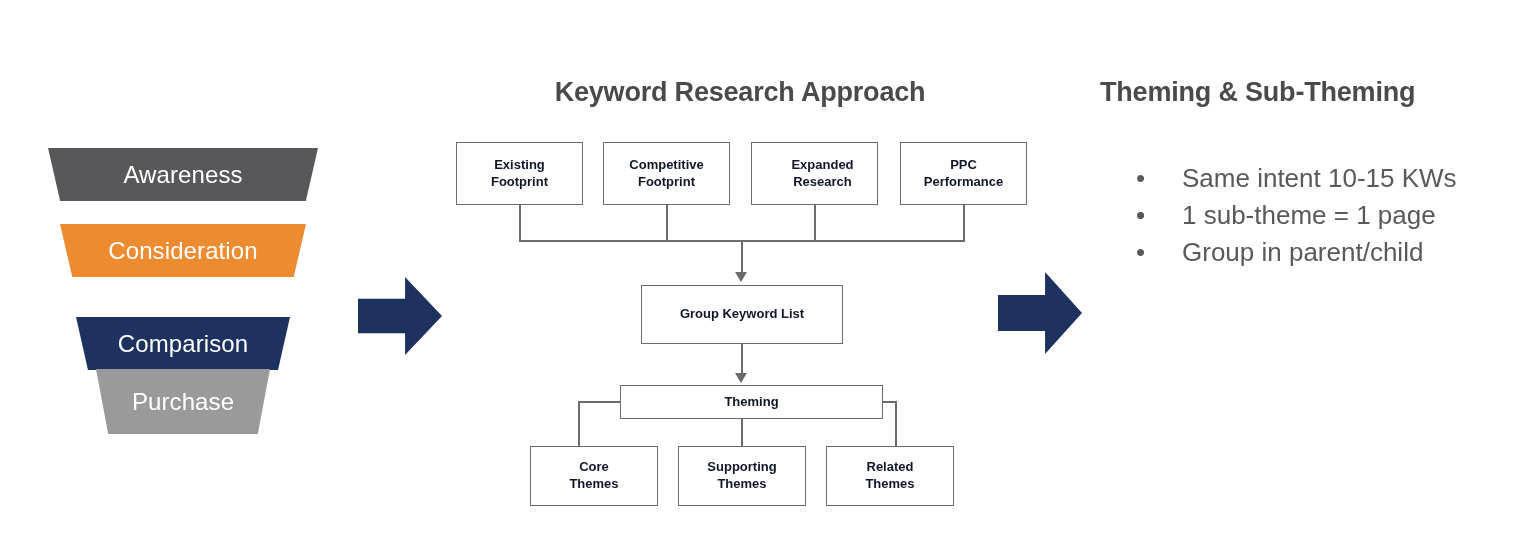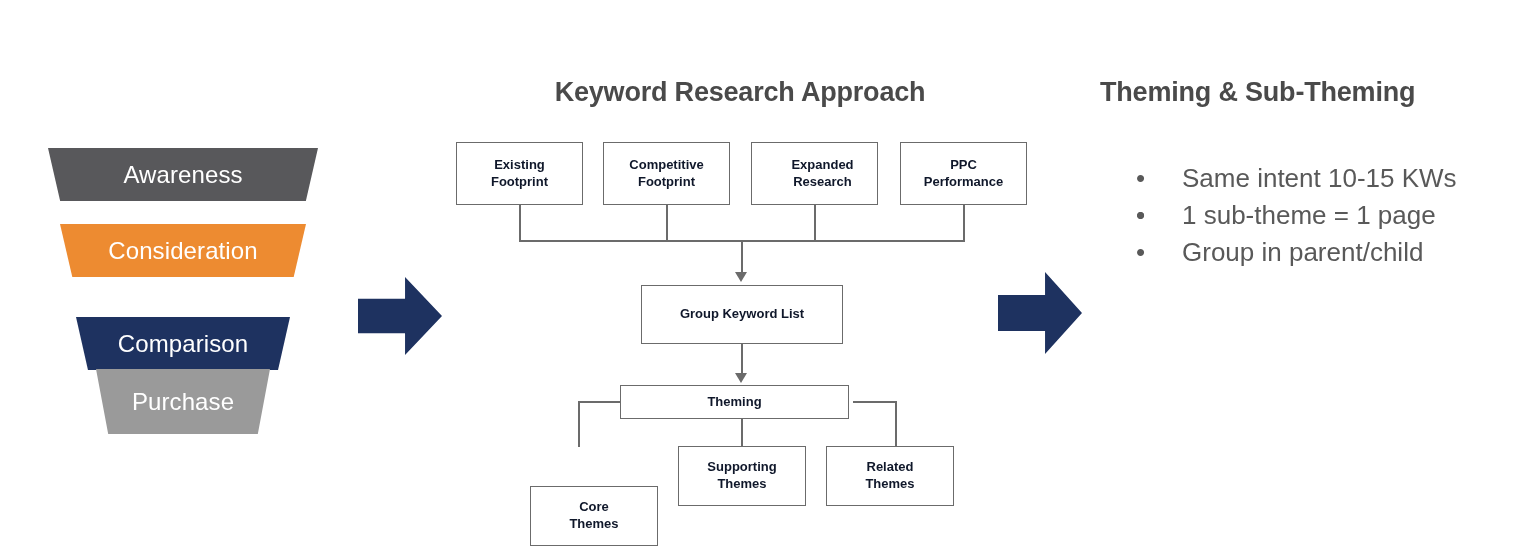--- a/index.html
+++ b/index.html
@@ -114,24 +114,24 @@
   
   #node-existing    { left: 456px; top: 142px; width: 127px; height: 63px; }
   #node-competitive { left: 603px; top: 142px; width: 127px; height: 63px; }
   #node-expanded    { left: 751px; top: 142px; width: 127px; height: 63px; padding-left: 16px; }
   #node-ppc         { left: 900px; top: 142px; width: 127px; height: 63px; }
 
   
   #node-master { left: 641px; top: 285px; width: 202px; height: 59px; }
 
   
-  #node-theming { left: 620px; top: 385px; width: 229px; height: 34px; }
-
-  
-  #node-core       { left: 530px; top: 446px; width: 128px; height: 60px; margin-top: 40px; }
+  #node-theming { left: 620px; top: 385px; width: 263px; height: 34px; }
+
+  
+  #node-core       { left: 530px; top: 446px; width: 128px; height: 60px; }
   #node-supporting { left: 678px; top: 446px; width: 128px; height: 60px; }
   #node-related    { left: 826px; top: 446px; width: 128px; height: 60px; }
 
   
   .ln { position: absolute; background: #6b6b6b; z-index: 1; }
   .ln-v { width: 1.6px; }
   .ln-h { height: 1.6px; }
 
   
   #stub-existing    { left: 519px; top: 205px; height: 36px; }

